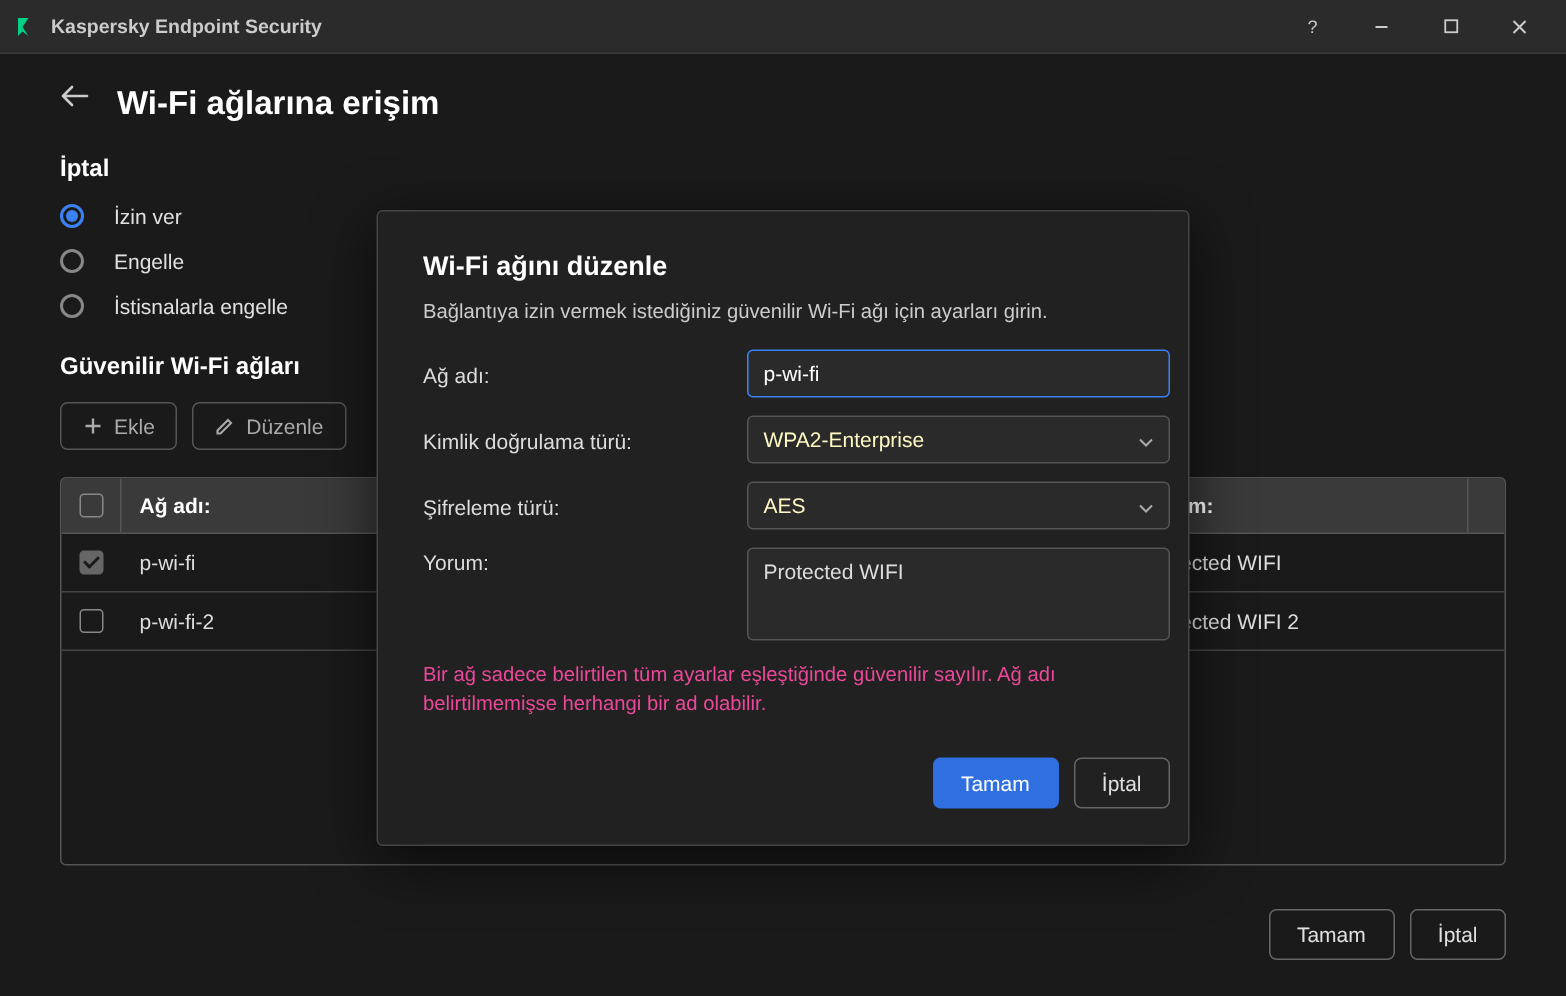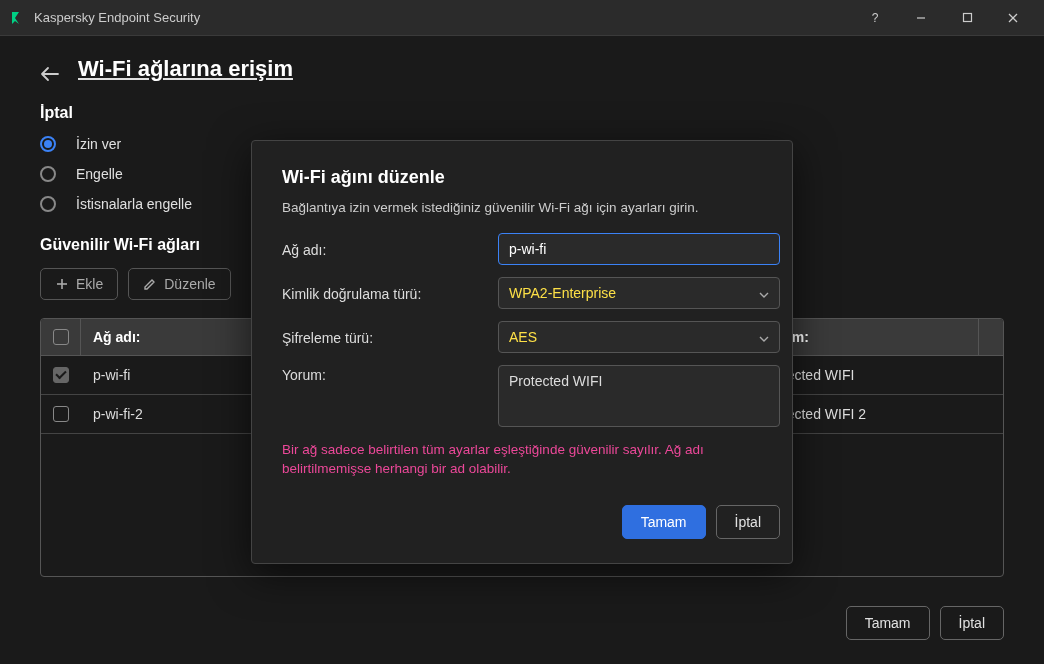--- a/index.html
+++ b/index.html
@@ -28,20 +28,21 @@
     margin-right: 8px;
     display: flex;
     align-items: center;
     justify-content: center;
   }
   .titlebar .logo svg { display: block; }
   .titlebar .title {
     font-size: 13px;
     color: #ccc;
     flex: 1;
+    font-weight: bold;
   }
   .titlebar .win-controls {
     display: flex;
     gap: 0;
   }
   .titlebar .win-btn {
     width: 46px;
     height: 36px;
     display: flex;
     align-items: center;
@@ -52,24 +53,23 @@
   .titlebar .win-btn svg { display: block; }
 
   
   .content {
     padding: 20px 40px 20px 40px;
     height: calc(100% - 36px);
     position: relative;
   }
   .page-header {
     display: flex;
-    align-items: flex-end;
+    align-items: flex-start;
     gap: 18px;
     margin-bottom: 22px;
-    text-decoration: underline;
   }
   .page-header .back-arrow {
     cursor: pointer;
     color: #ccc;
     display: flex;
     align-items: center;
   }
   .page-title {
     font-size: 22px;
     font-weight: 600;
@@ -277,21 +277,21 @@
     color: #fff;
     font-size: 14px;
     outline: none;
   }
   .select-box {
     width: 100%;
     padding: 7px 10px;
     background: #2a2a2a;
     border: 1px solid #555;
     border-radius: 4px;
-    color: #fde047;
+    color: #fef9c3;
     font-size: 14px;
     display: flex;
     align-items: center;
     justify-content: space-between;
   }
   .select-box .chev {
     color: #aaa;
   }
   .textarea {
     width: 100%;

